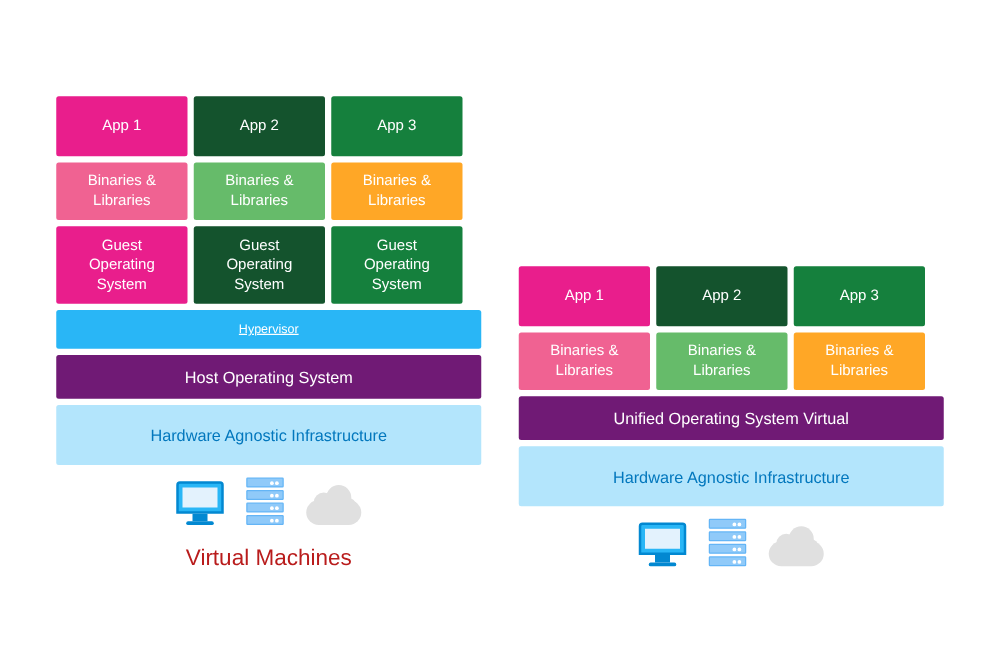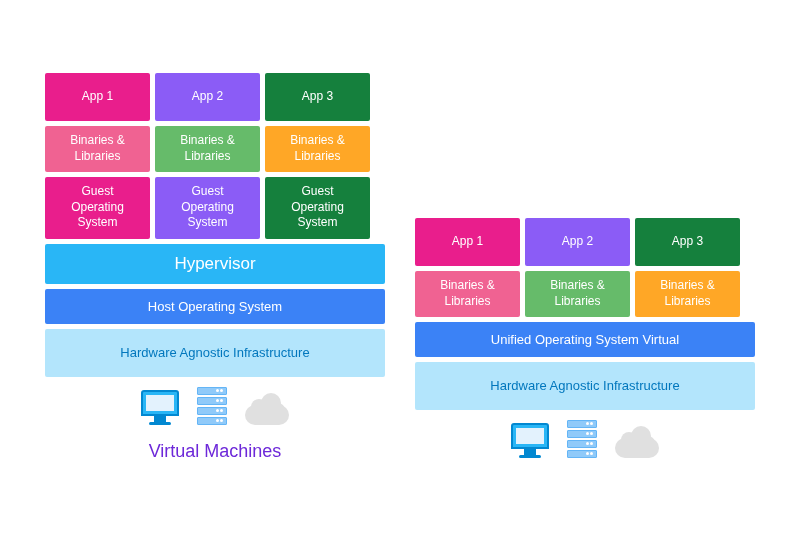--- a/index.html
+++ b/index.html
@@ -51,35 +51,35 @@
       width: 100%;
       border-radius: 2px;
       text-align: center;
       color: #fff;
       font-size: 13px;
       font-weight: 500;
       padding: 10px;
     }
     
     .pink { background-color: #e91e8c; }
-    .green { background-color: #8b5cf6; }
+    .green { background-color: #14532d; }
     .orange { background-color: #15803d; }
     .light-pink { background-color: #f06292; }
     .light-green { background-color: #66bb6a; }
     .light-orange { background-color: #ffa726; }
     .blue-light { background-color: #29b6f6; }
-    .blue-dark { background-color: #3b82f6; }
+    .blue-dark { background-color: #701a75; }
     .infra {
       background-color: #b3e5fc;
       color: #0277bd;
       font-size: 13px;
       font-weight: 400;
     }
     .title {
-      color: #6d28d9;
+      color: #b91c1c;
       font-size: 18px;
       font-weight: 400;
       margin-top: 12px;
       text-align: center;
     }
     .icons-row {
       display: flex;
       gap: 18px;
       align-items: flex-end;
       justify-content: center;
@@ -206,21 +206,21 @@
         <div class="cell light-green" style="width:105px; height:46px;">Binaries &amp;<br>Libraries</div>
         <div class="cell light-orange" style="width:105px; height:46px;">Binaries &amp;<br>Libraries</div>
       </div>
 
       <div class="row">
         <div class="cell pink" style="width:105px; height:62px;">Guest<br>Operating<br>System</div>
         <div class="cell green" style="width:105px; height:62px;">Guest<br>Operating<br>System</div>
         <div class="cell orange" style="width:105px; height:62px;">Guest<br>Operating<br>System</div>
       </div>
 
-      <div class="full-width blue-light" style="font-size:17px;">Hypervisor</div>
+      <div class="full-width blue-light" style="font-size:10px;text-decoration:underline;">Hypervisor</div>
 
       <div class="full-width blue-dark">Host Operating System</div>
 
       <div class="full-width infra" style="height:48px; display:flex; align-items:center; justify-content:center;">Hardware Agnostic Infrastructure</div>
     </div>
 
     <div class="icons-row">
       <div class="computer-icon">
         <div class="monitor">
           <div class="monitor-screen"></div>

